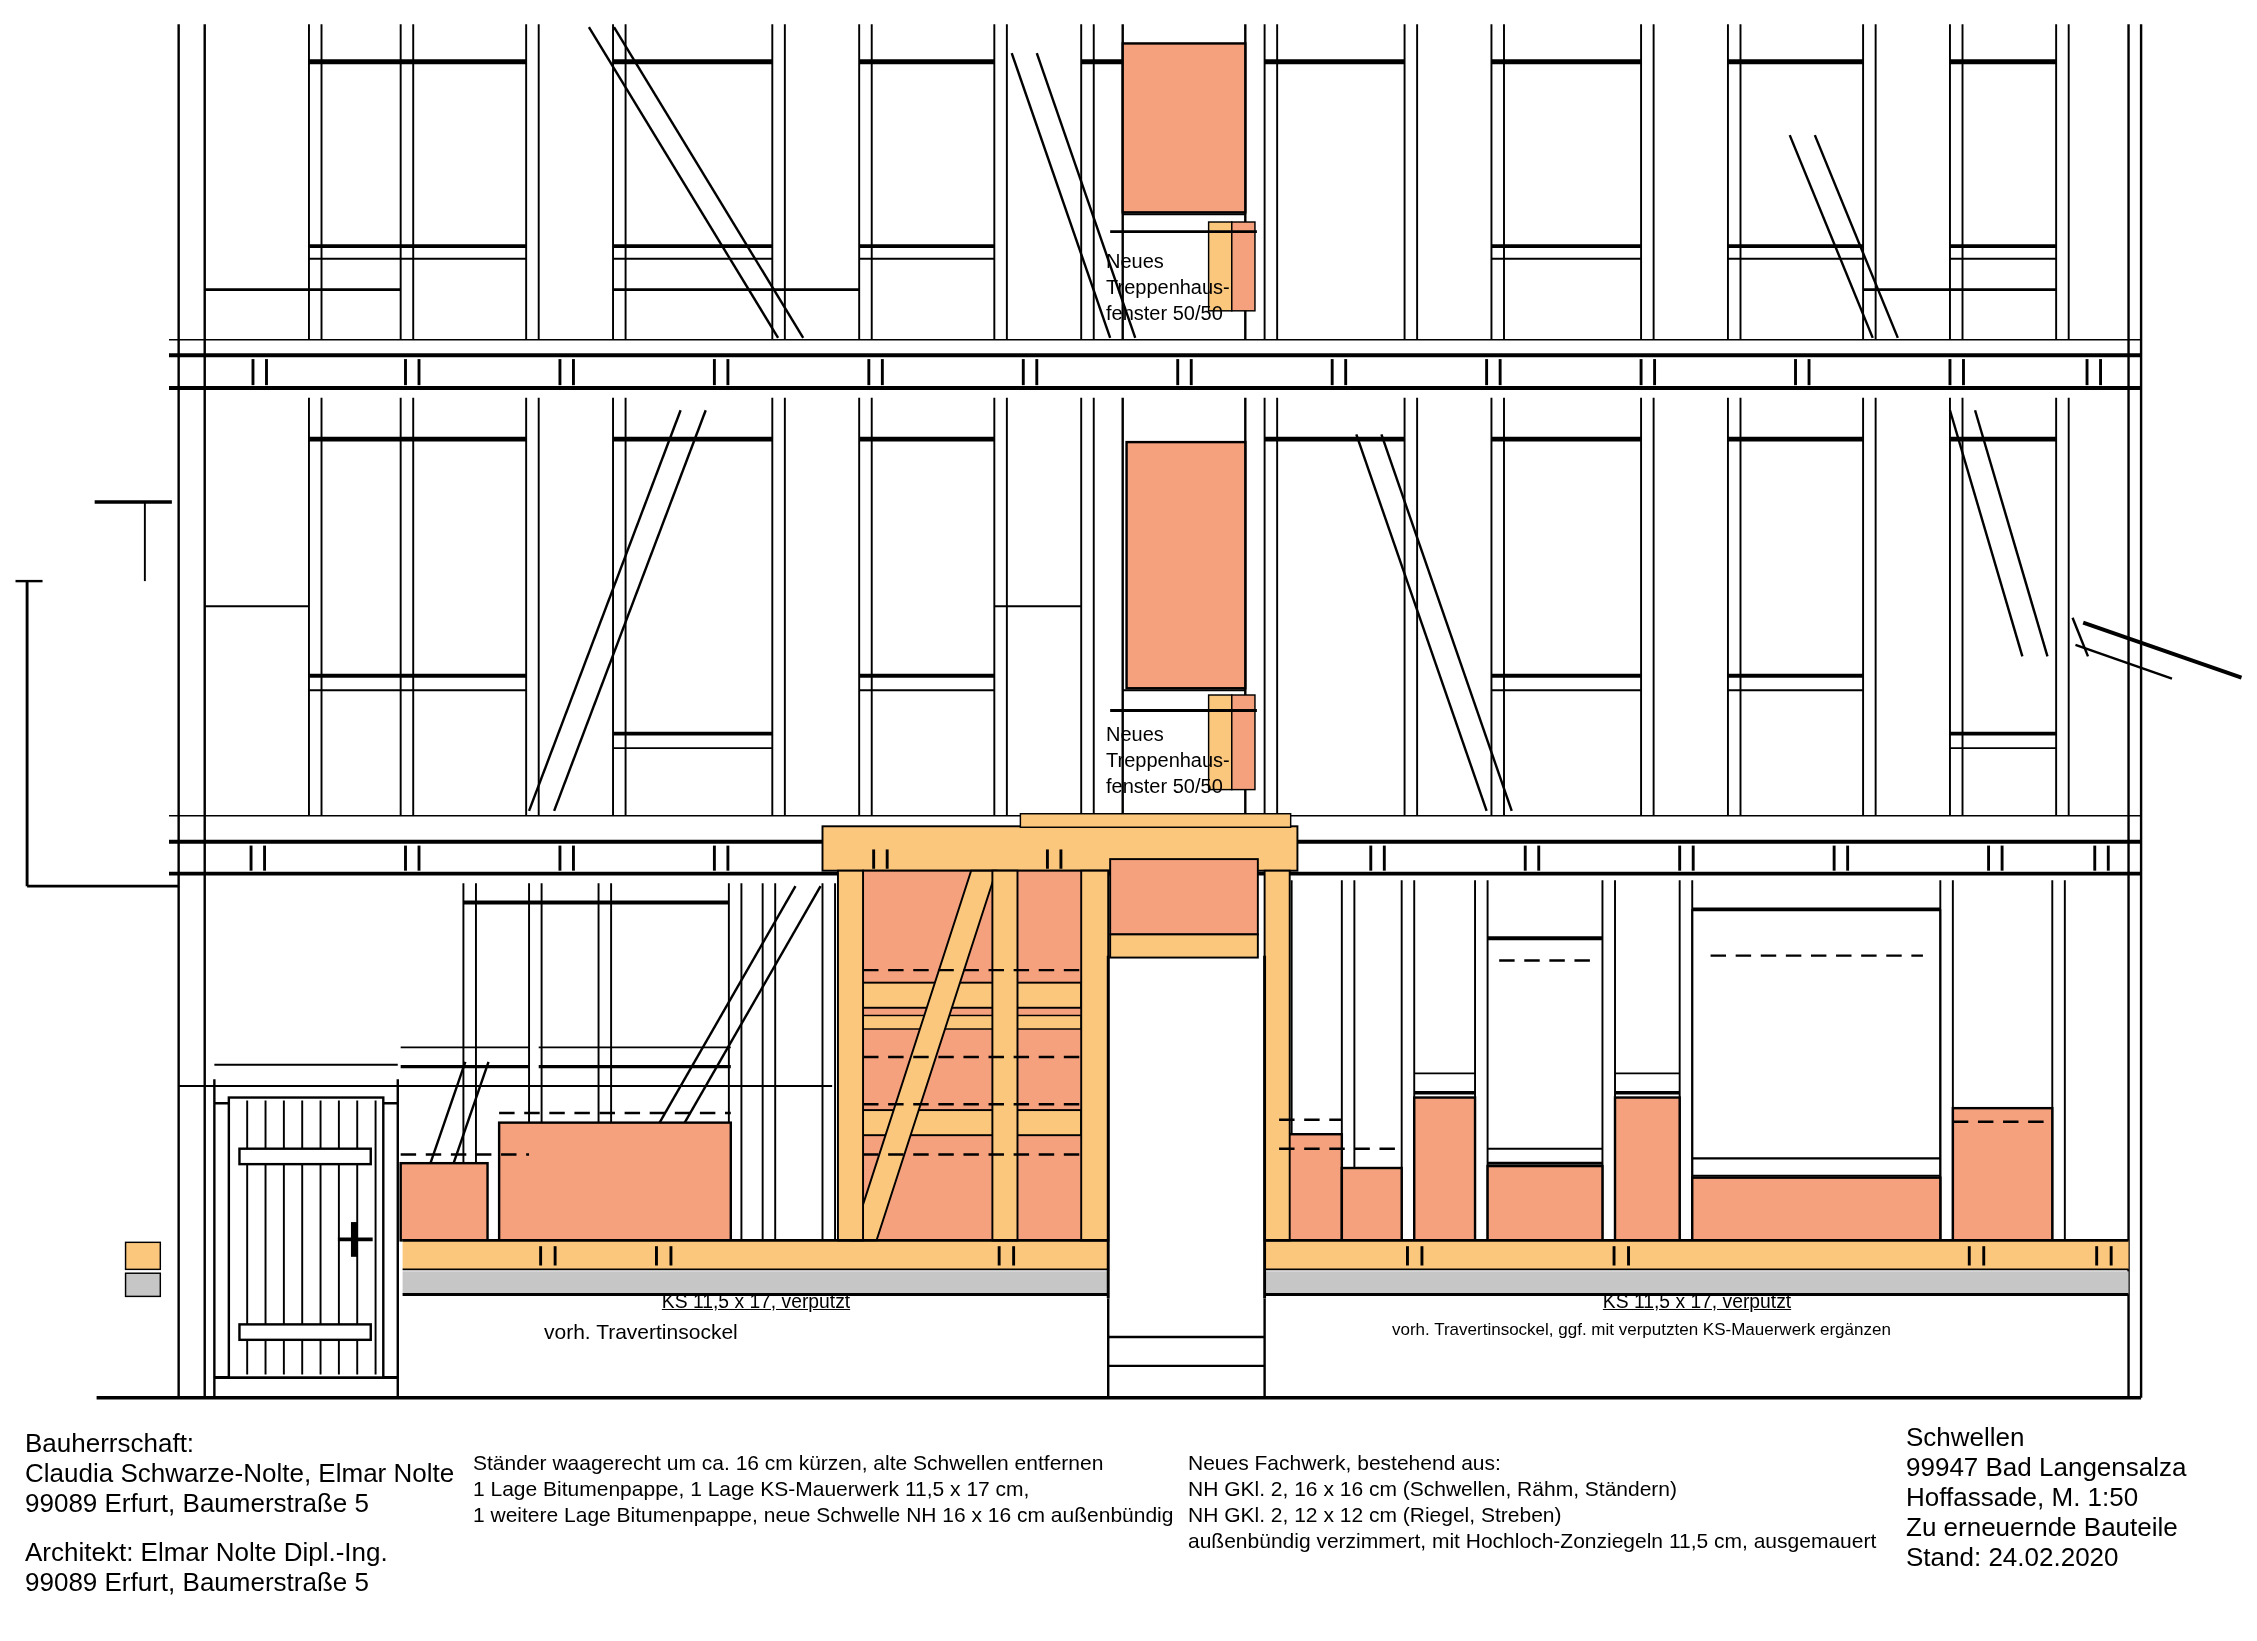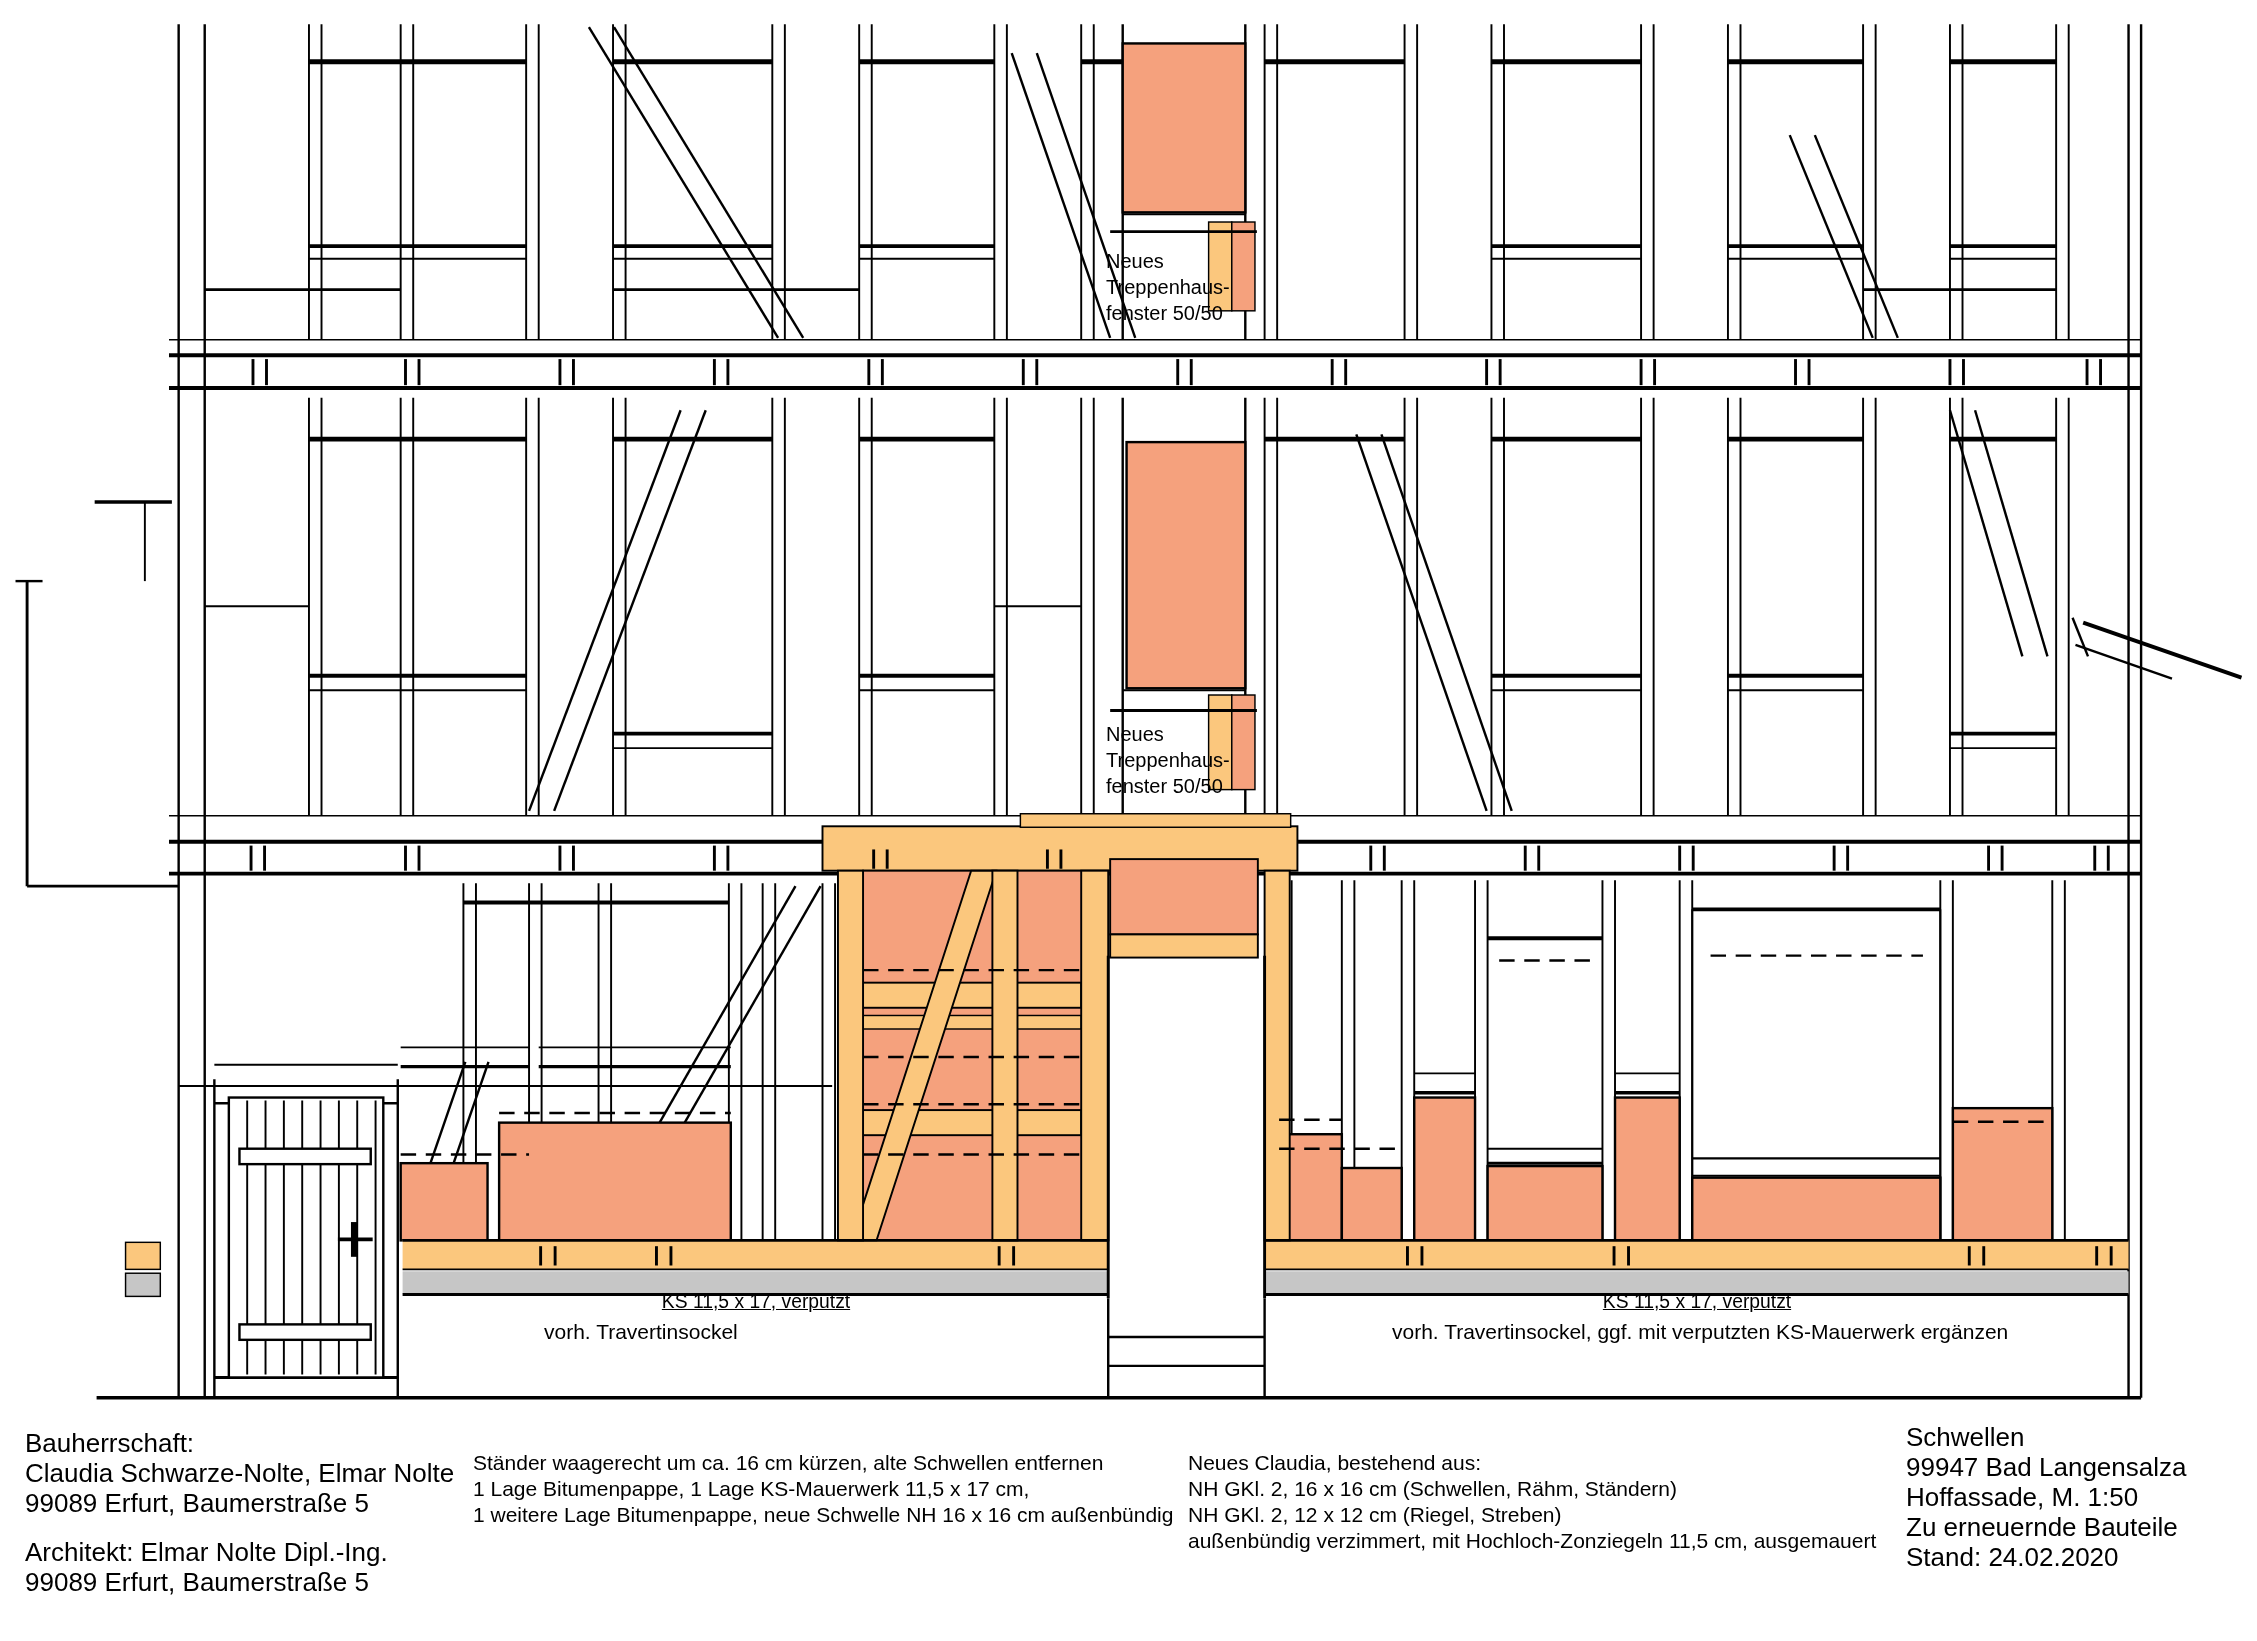--- a/index.html
+++ b/index.html
@@ -379,38 +379,38 @@
   <div class="lbl draw-lbl" style="left:1106px;top:705px">
     <div>Neues</div>
     <div>Treppenhaus-</div>
     <div>fenster 50/50</div>
   </div>
 
   <div class="lbl draw-lbl center" style="left:403px;top:1273px;width:706px;font-size:19.3px">KS 11,5 x 17, verputzt</div>
   <div class="lbl draw-lbl center" style="left:1265px;top:1273px;width:864px;font-size:19.3px">KS 11,5 x 17, verputzt</div>
 
   <div class="lbl" style="left:544px;top:1320px;font-size:21px">vorh. Travertinsockel</div>
-  <div class="lbl" style="left:1392px;top:1320px;font-size:21px">vorh. Travertinsockel, ggf. mit verputzten KS-Mauerwerk ergänzen</div>
+  <div class="lbl" style="left:1392px;top:1320px;font-size:17px">vorh. Travertinsockel, ggf. mit verputzten KS-Mauerwerk ergänzen</div>
 
   <div class="lbl tblock" style="left:25px;top:1428px">
     <div>Bauherrschaft:</div>
     <div>Claudia Schwarze-Nolte, Elmar Nolte</div>
     <div>99089 Erfurt, Baumerstraße 5</div>
   </div>
   <div class="lbl tblock" style="left:25px;top:1537px">
     <div>Architekt: Elmar Nolte Dipl.-Ing.</div>
     <div>99089 Erfurt, Baumerstraße 5</div>
   </div>
   <div class="lbl note" style="left:473px;top:1450px">
     <div>Ständer waagerecht um ca. 16 cm kürzen, alte Schwellen entfernen</div>
     <div>1 Lage Bitumenpappe, 1 Lage KS-Mauerwerk 11,5 x 17 cm,</div>
     <div>1 weitere Lage Bitumenpappe, neue Schwelle NH 16 x 16 cm außenbündig</div>
   </div>
   <div class="lbl note" style="left:1188px;top:1450px">
-    <div>Neues Claudia, bestehend aus:</div>
+    <div>Neues Fachwerk, bestehend aus:</div>
     <div>NH GKl. 2, 16 x 16 cm (Schwellen, Rähm, Ständern)</div>
     <div>NH GKl. 2, 12 x 12 cm (Riegel, Streben)</div>
     <div>außenbündig verzimmert, mit Hochloch-Zonziegeln 11,5 cm, ausgemauert</div>
   </div>
   <div class="lbl tblock" style="left:1906px;top:1422px">
     <div>Schwellen</div>
     <div>99947 Bad Langensalza</div>
     <div>Hoffassade, M. 1:50</div>
     <div>Zu erneuernde Bauteile</div>
     <div>Stand: 24.02.2020</div>

